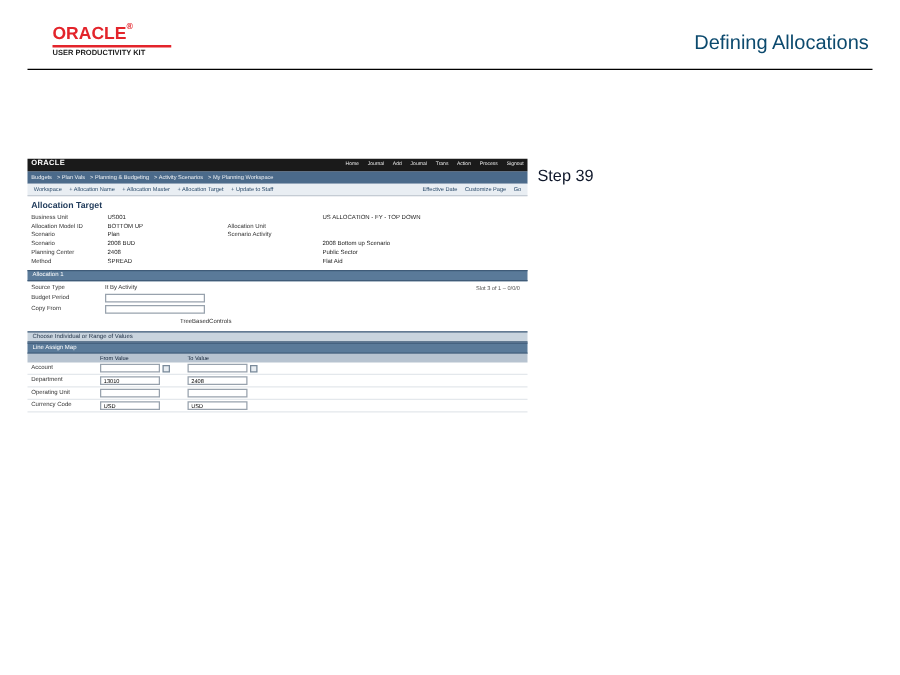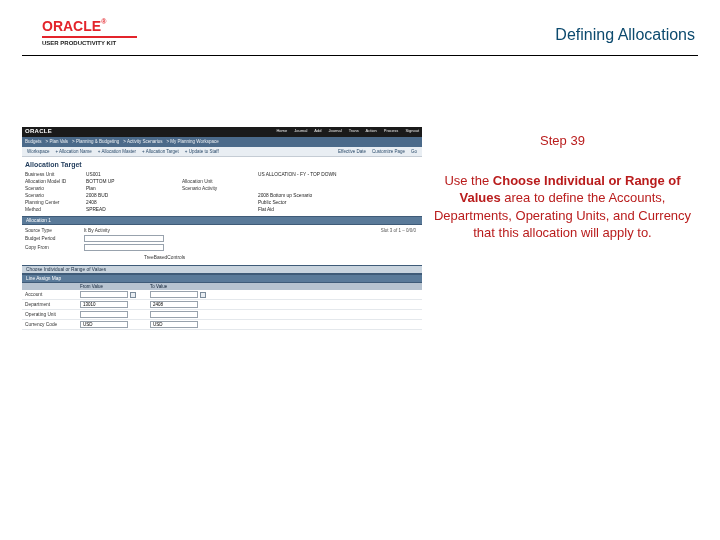--- a/index.html
+++ b/index.html
@@ -9,21 +9,21 @@
   .hdr { position:absolute; top:18px; left:0; right:0; height:42px; }
   .logo-wrap { position:absolute; left:42px; top:0; }
   .oracle-logo { font-family:Arial,sans-serif; font-weight:bold; font-size:14px; color:#e3242b; letter-spacing:0px; }
   .oracle-logo .reg { font-size:7px; vertical-align:top; }
   .hr-red { border:none; border-top:2px solid #e3242b; width:95px; margin-top:2px; }
   .upk { font-size:6px; font-weight:bold; letter-spacing:0px; color:#222; margin-top:2px; }
   .page-title { position:absolute; right:25px; top:8px; font-size:16px; color:#0c4a6e; }
   .hr-page { position:absolute; top:55px; left:22px; right:22px; border:none; border-top:1px solid #000; }
 
   
-  .instr { position:absolute; left:430px; top:132px; width:265px; font-size:13px; line-height:1.35; color:#b91c1c;text-align:center; }
+  .instr { position:absolute; left:430px; top:132px; width:265px; font-size:13px; line-height:1.35; color:#0f172a; }
   .instr .step { margin-bottom:22px; }
   .instr b { font-weight:bold; }
 
   
   .shot { position:absolute; left:22px; top:127px; width:400px; height:250px; font-size:5px; color:#333; background:#fff; }
   .ora-bar { background:#1a1a1a; height:10px; position:relative; }
   .ora-bar .txt { color:#fff; font-weight:bold; font-size:6px; position:absolute; left:3px; top:1px; letter-spacing:0.3px; }
   .ora-bar .menu { position:absolute; right:3px; top:1px; color:#eee; font-size:4px; word-spacing:6px; }
 
   .crumb { background:#4b6a8a; height:10px; color:#fff; font-size:4.5px; line-height:10px; padding-left:3px; }
@@ -63,23 +63,20 @@
     </div>
     <hr class="hr-red">
     <div class="upk">USER PRODUCTIVITY KIT</div>
   </div>
   <div class="page-title">Defining Allocations</div>
 </div>
 <hr class="hr-page">
 
 <div class="instr">
   <div class="step">Step 39</div>
-  <div>
-    <span>Use the </span><b>Choose Individual or Range of Values</b><span> area to define the Accounts, Departments, Operating Units, and Currency that this allocation will apply to.</span>
-  </div>
 </div>
 
 <div class="shot">
   <div class="ora-bar">
     <span class="txt">ORACLE</span>
     <span class="menu">
       <span>Home</span>
       <span>Journal</span>
       <span>Add Journal Trans</span>
       <span>Action Process</span>

